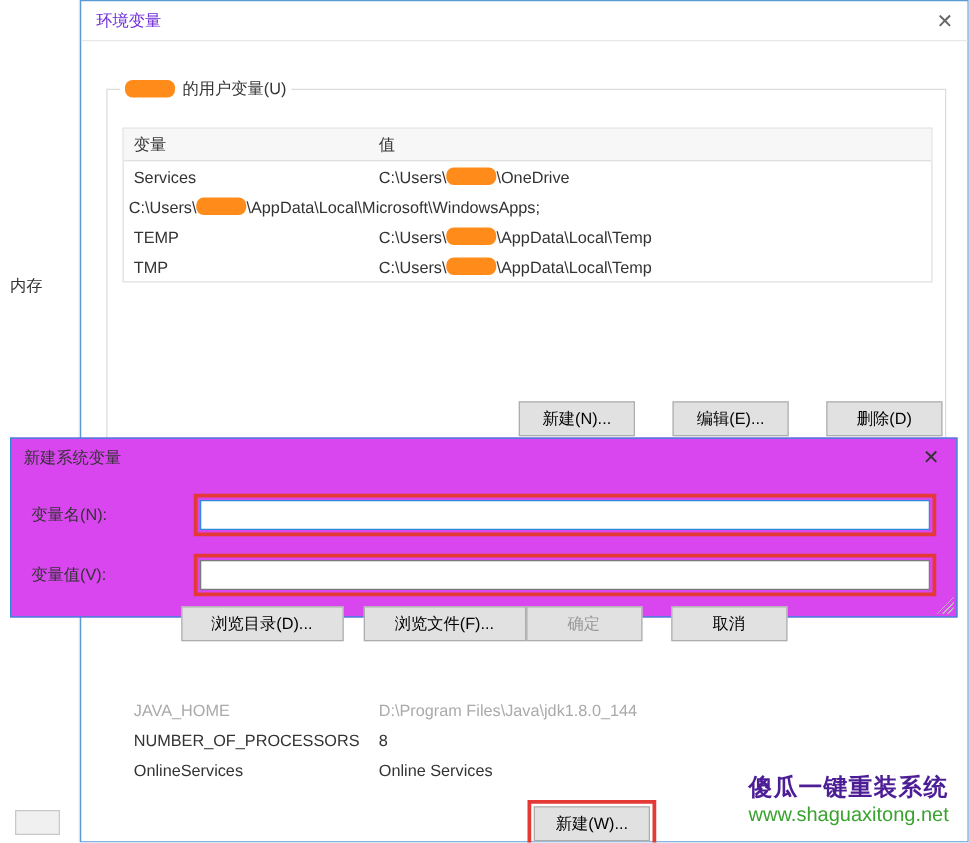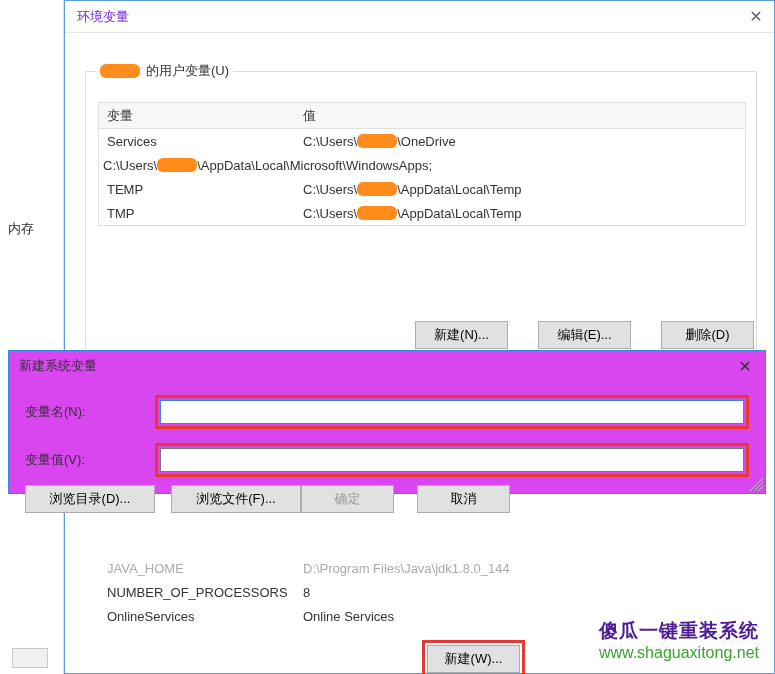--- a/index.html
+++ b/index.html
@@ -172,21 +172,21 @@
       height: 24px;
       border: 1px solid #7a7a7a;
       font-family: inherit;
       font-size: 13px;
       padding: 0 4px;
       outline: none;
     }
     .field-input.focused { border: 1px solid #2d8bd8; }
     .dlg2-btns {
       display: flex;
-      justify-content: flex-start;
+      justify-content: center;
       margin: 4px 16px 0 16px;
     }
     .dlg2-btns-left { display: flex; gap: 16px; }
     .dlg2-btns-right { display: flex; gap: 23px; }
     .resize-grip {
       position: absolute;
       right: 2px;
       bottom: 2px;
       width: 14px;
       height: 14px;

